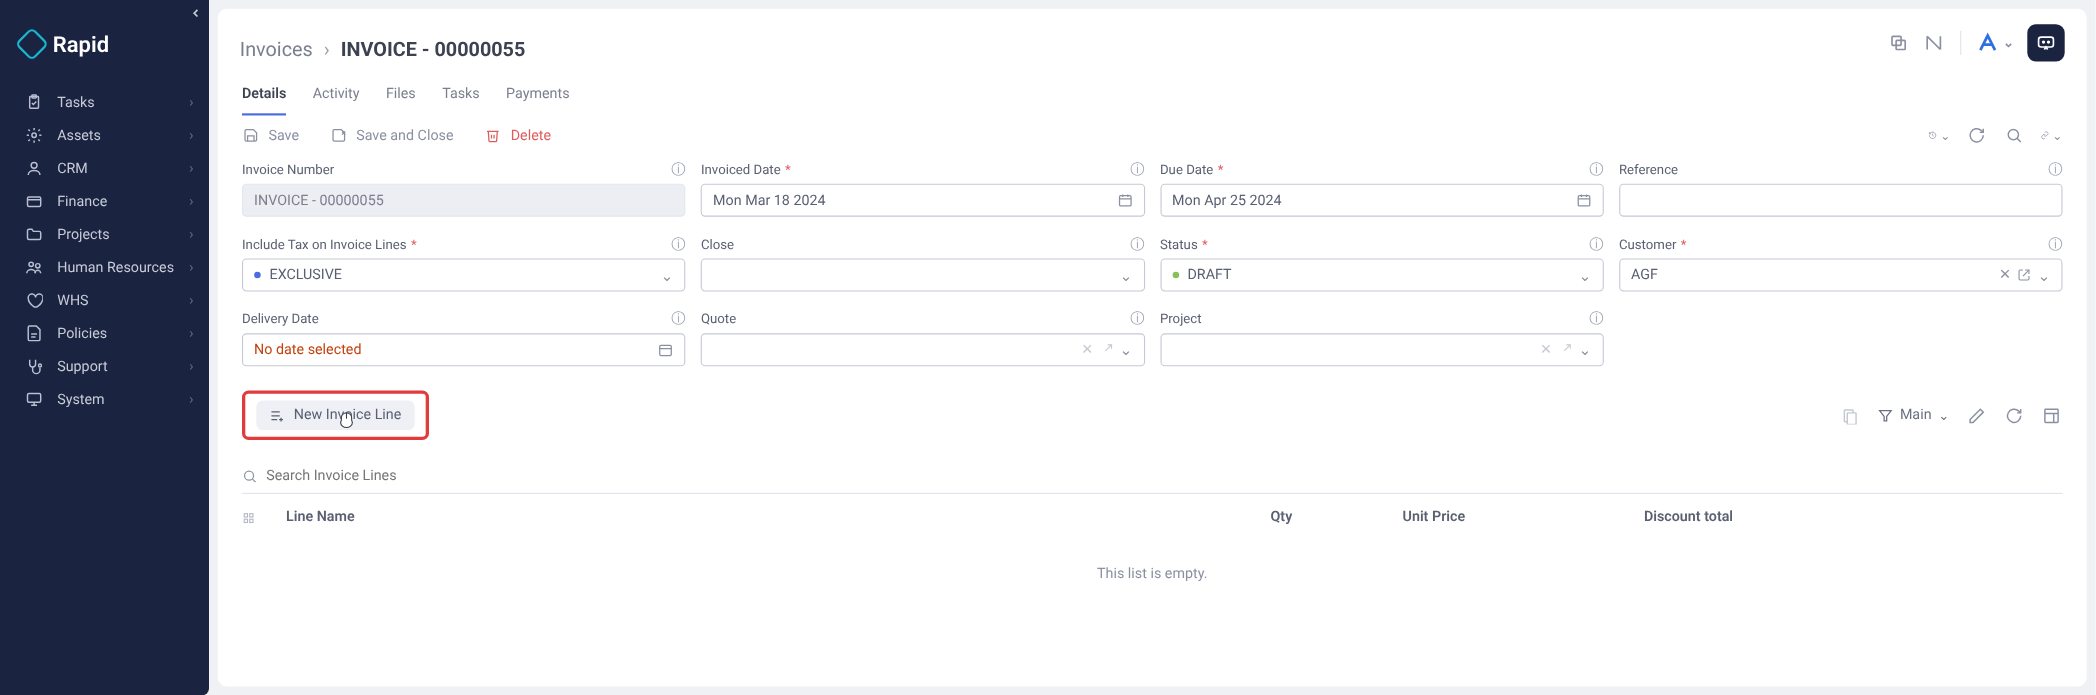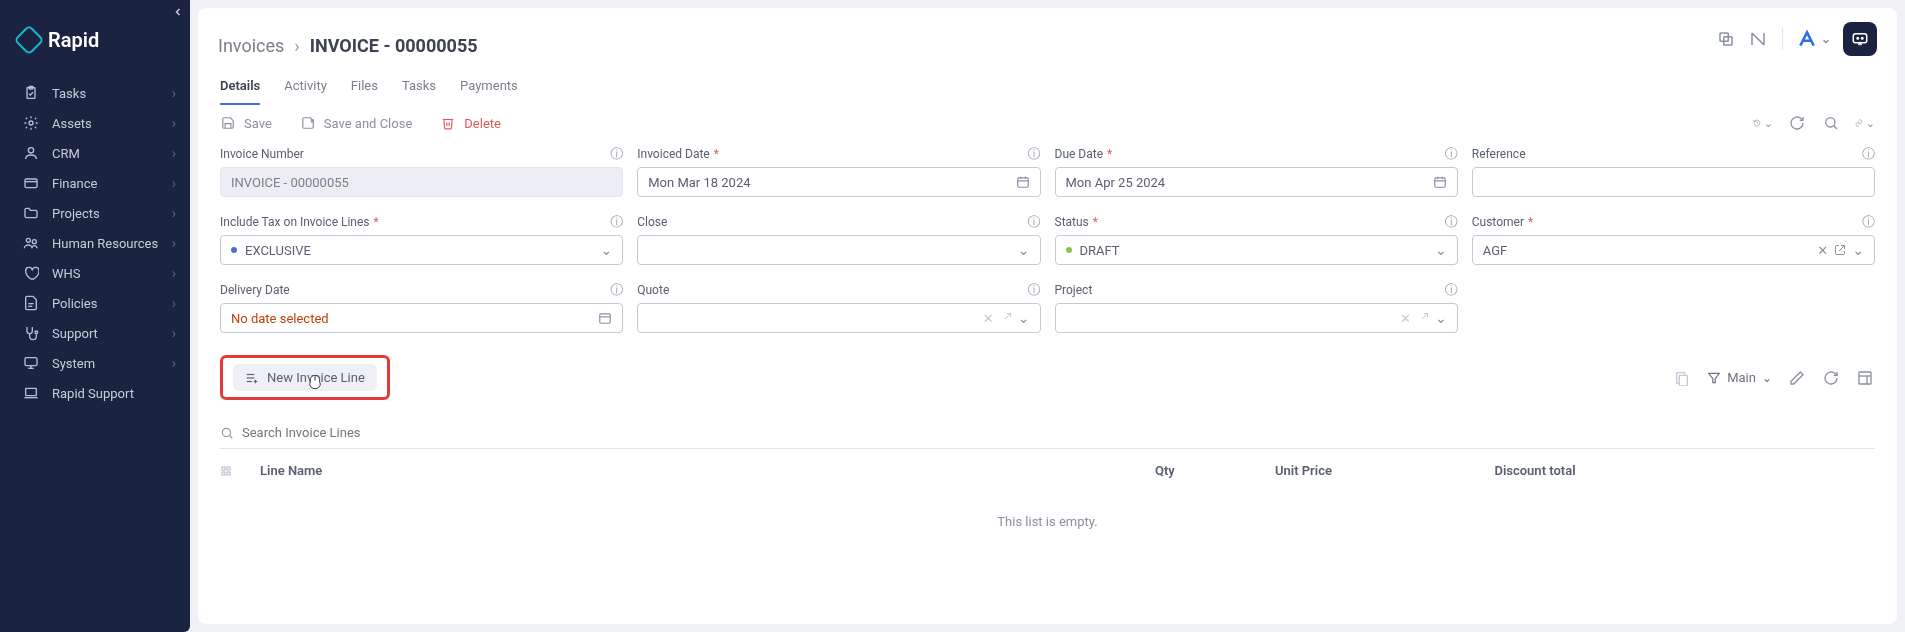--- a/index.html
+++ b/index.html
@@ -189,29 +189,20 @@
         <div class="nav-item">
           <span class="nav-icon">
             <svg width="16" height="16" viewBox="0 0 24 24" fill="none" stroke="currentColor" stroke-width="2">
               <rect x="3" y="4" width="18" height="12" rx="2"></rect>
               <line x1="8" y1="20" x2="16" y2="20"></line>
               <line x1="12" y1="16" x2="12" y2="20"></line>
             </svg>
           </span>
           <span>System</span>
           <span class="chev">›</span>
-        </div>
-        <div class="nav-item">
-          <span class="nav-icon">
-            <svg width="16" height="16" viewBox="0 0 24 24" fill="none" stroke="currentColor" stroke-width="2">
-              <rect x="4" y="5" width="16" height="11" rx="1"></rect>
-              <path d="M2 19h20"></path>
-            </svg>
-          </span>
-          <span>Rapid Support</span>
         </div>
       </div>
   </div>
 
   <div class="main">
 
     <div class="topbar">
       <div class="breadcrumb">
         <span>Invoices</span>
         <span class="bc-sep">›</span>

